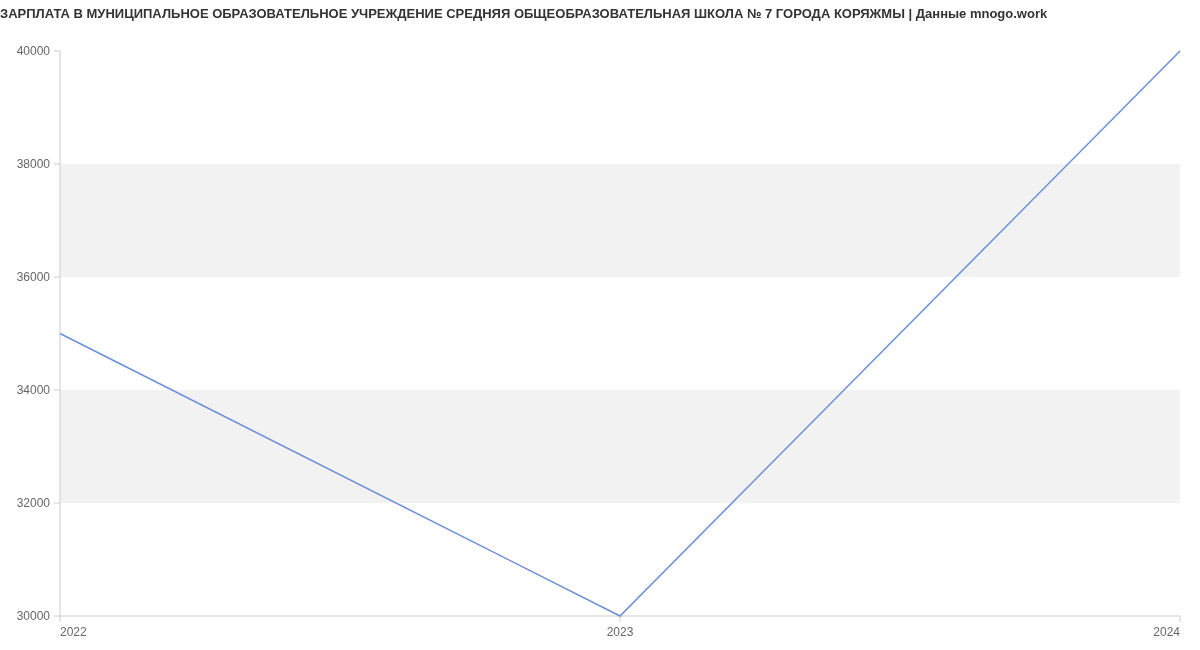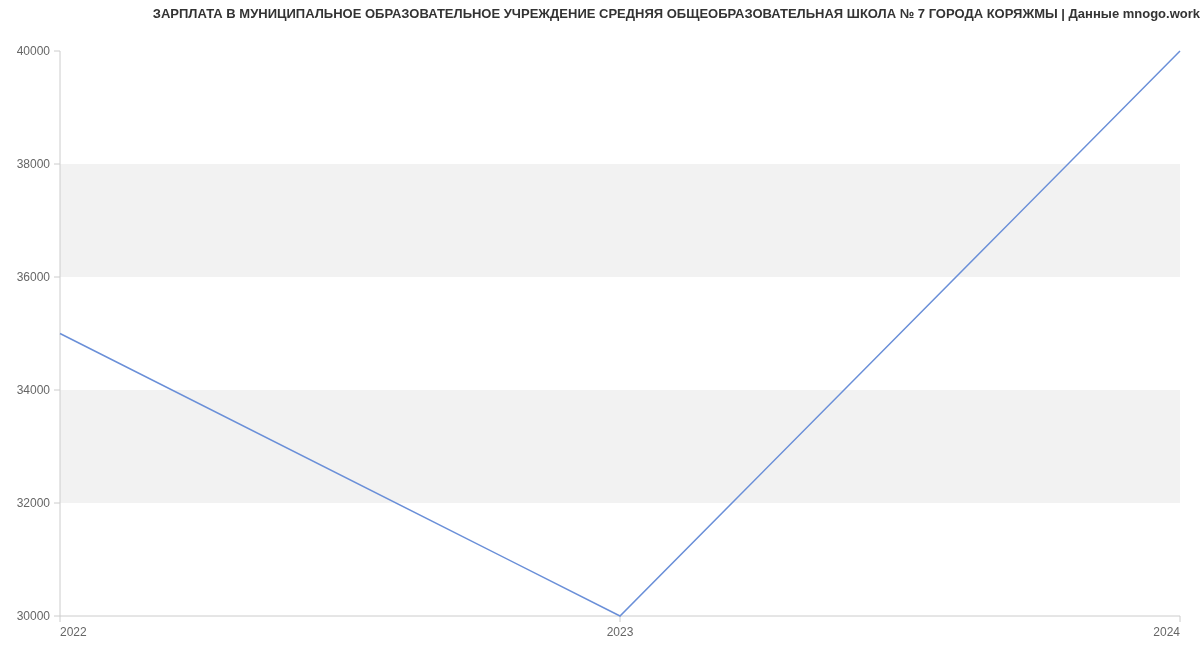--- a/index.html
+++ b/index.html
@@ -5,21 +5,21 @@
   body {
     margin: 0;
     padding: 0;
     background: #ffffff;
     font-family: Arial, Helvetica, sans-serif;
     width: 1200px;
     height: 650px;
     overflow: hidden;
   }
   .title {
-    text-align: right;
+    text-align: left;
     font-size: 13px;
     color: #333333;
     padding-top: 6px;
     font-weight: bold;
   }
   .chart-wrap {
     position: relative;
     width: 1200px;
     height: 630px;
   }

